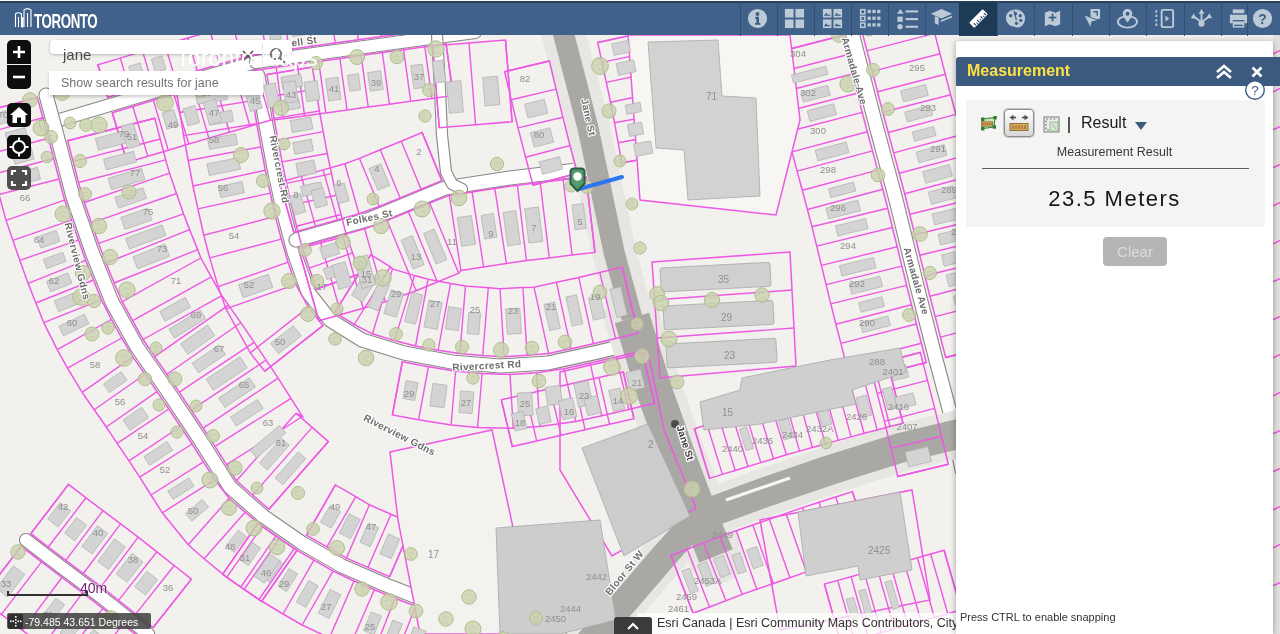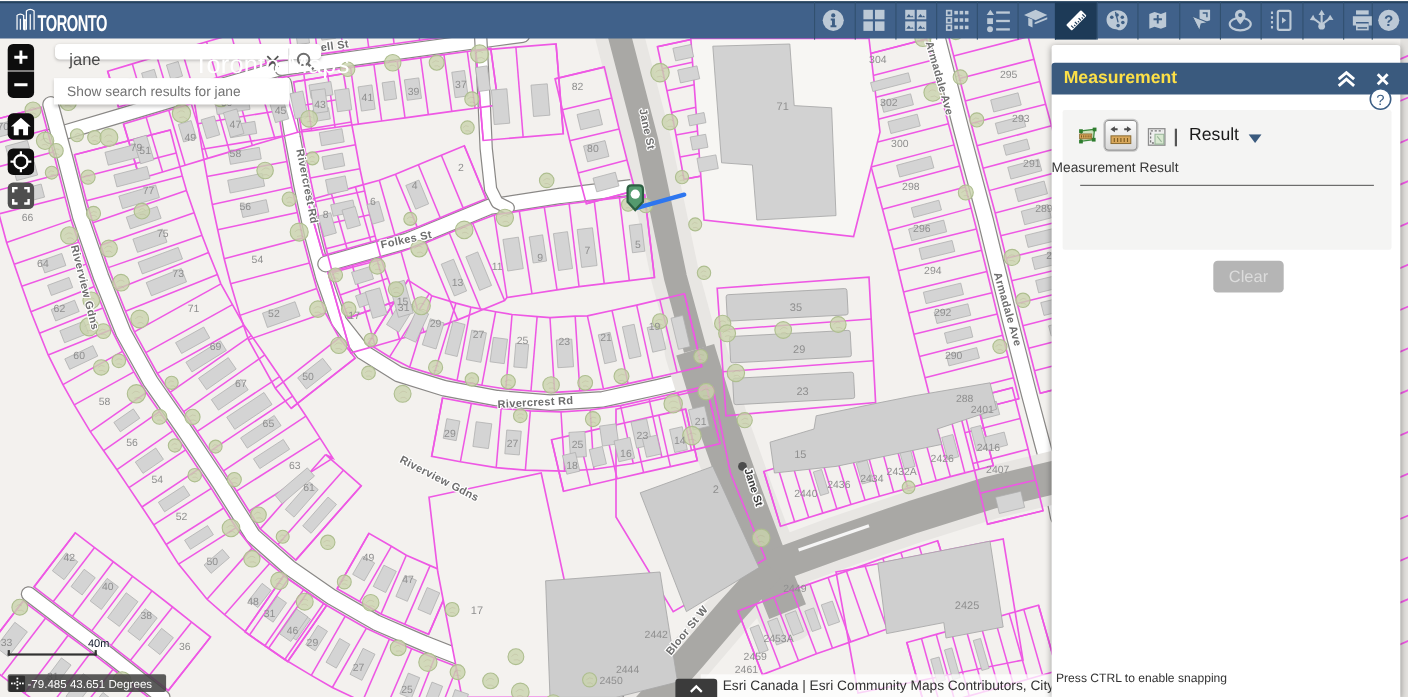--- a/index.html
+++ b/index.html
@@ -15,21 +15,21 @@
 #sugg { position:absolute; left:49px; top:71px; width:214px; height:24px; background:#fff; box-shadow:0 2px 3px rgba(0,0,0,.2); z-index:19; font-size:12.5px; color:#737373; padding:5px 0 0 12px; }
 #panel { position:absolute; left:956px; top:41px; width:317px; height:593px; background:#fff; box-shadow:0 1px 6px rgba(0,0,0,.35); border-radius:3px 3px 0 0; z-index:25; }
 #phdr { position:absolute; left:0; top:16px; width:349px; height:29px; background:#3a5a7e; border-radius:3px 3px 0 0; color:#fde047; }
 #phdr .t { position:absolute; left:11px; top:5px; font-size:16px; font-weight:bold; }
 #card { position:absolute; left:10px; top:59px; width:299px; height:127px; background:#f4f4f3; border-radius:2px; }
 #clearbtn { position:absolute; left:123px; top:196px; width:64px; height:29px; background:#b5b5b5; border-radius:4px; color:#dcdcdc; font-size:15px; text-align:center; line-height:29px;margin-left:24px; }
 #ctrl { position:absolute; left:960px; top:611px; font-size:11px; color:#333; z-index:26; }
 #coord { position:absolute; left:7px; top:613px; width:144px; height:16px; background:rgba(68,68,68,.88); border-radius:2px; color:#fff; font-size:10.5px; z-index:20; white-space:nowrap; }
 #attr { position:absolute; left:637px; top:613px; width:319px; height:21px; background:rgba(255,255,255,.75); z-index:18; font-size:12.5px; color:#323232; padding:3px 0 0 20px; white-space:nowrap; overflow:hidden; }
 #atab { position:absolute; left:614px; top:617px; width:38px; height:17px; background:#3b3b3b; border-radius:3px 3px 0 0; z-index:19; }
-#scaletx { position:absolute; left:80px; top:580px; font-size:10px; color:#0f172a; z-index:17; text-shadow:0 0 2px #fff,0 0 2px #fff; }
+#scaletx { position:absolute; left:80px; top:580px; font-size:14px; color:#701a75; z-index:17; text-shadow:0 0 2px #fff,0 0 2px #fff; }
 #scalebar { position:absolute; left:7px; top:591px; width:81px; height:5px; border-left:2px solid #323232; border-right:2px solid #323232; border-bottom:2px solid #323232; z-index:17; }
 </style></head><body>
 <div id="wrap">
 <svg id="map" width="1280" height="634" viewBox="0 0 1280 634" font-family="Liberation Sans, sans-serif">
       <rect width="1280" height="634" fill="#f3f1ee"></rect>
       <path d="M 46,124 L 110,105 L 180,84 L 256,62" fill="none" stroke="#8a8886" stroke-width="14.2" stroke-linecap="round" stroke-linejoin="round"></path>
       <path d="M 46,124 L 110,105 L 180,84 L 256,62" fill="none" stroke="#ffffff" stroke-width="12" stroke-linecap="round" stroke-linejoin="round"></path>
       <path d="M 256,62 L 350,49 L 445,36 L 475,32" fill="none" stroke="#8a8886" stroke-width="14.2" stroke-linecap="round" stroke-linejoin="round"></path>
       <path d="M 256,62 L 350,49 L 445,36 L 475,32" fill="none" stroke="#ffffff" stroke-width="12" stroke-linecap="round" stroke-linejoin="round"></path>
       <path d="M 46,95 L 59,143 L 73,197 L 92,252 L 112,302 L 137,347 L 167,390 L 199,438 L 230,487 L 263,516 L 302,543 L 342,566 L 386,585 L 432,603 L 482,618 L 540,633 L 565,640" fill="none" stroke="#8a8886" stroke-width="15.2" stroke-linecap="round" stroke-linejoin="round"></path>
@@ -1165,22 +1165,23 @@
         <circle cx="11" cy="11" r="9.3" fill="#fff" stroke="#3b5e85" stroke-width="1.4"></circle>
         <text x="11" y="16" font-size="13.5" fill="#3b5e85" text-anchor="middle">?</text>
       </svg>
   <div id="card"></div>
   <div id="clearbtn">Clear</div>
   <div style="position:absolute;left:112px;top:76px;width:1.5px;height:16px;background:#555"></div>
   <div style="position:absolute;left:125px;top:73px;font-size:16px;color:#1a1a1a;">Result</div>
   <svg width="12" height="8" viewBox="0 0 12 8" style="position:absolute;left:179px;top:81px">
         <path d="M0 0 L12 0 L6 8 Z" fill="#3a5a7e"></path>
       </svg>
-  <div style="position:absolute;left:0;top:104px;width:317px;font-size:12.5px;color:#383838;">Measurement Result</div>
+  <div style="position:absolute;left:0;top:104px;width:317px;text-align:center;font-size:12.5px;color:#383838;">Measurement Result</div>
   <div style="position:absolute;left:26px;top:127px;width:267px;height:1.4px;background:#5e5e5e"></div>
+  <div style="position:absolute;left:0;top:145px;width:317px;text-align:center;font-size:22px;color:#161616;letter-spacing:1.5px;">23.5 Meters</div>
 </div>
 <svg width="18" height="18" viewBox="0 0 18 18" style="position:absolute;left:980px;top:115px;z-index:26">
       <polygon points="3,4 15,2.5 14,12 2.5,13.5" fill="#cfe3c0" stroke="#3d8b3d" stroke-width="1.2"></polygon>
       <g fill="#2f7d2f">
         <rect x="1" y="2.5" width="3.4" height="3.4"></rect>
         <rect x="13.4" y="1" width="3.4" height="3.4"></rect>
         <rect x="12.6" y="10.3" width="3.4" height="3.4"></rect>
         <rect x="1" y="12" width="3.4" height="3.4"></rect>
       </g>
       <rect x="1.5" y="6.8" width="11" height="4.4" fill="#d9a85c" stroke="#8a6a30" stroke-width="0.8"></rect>

